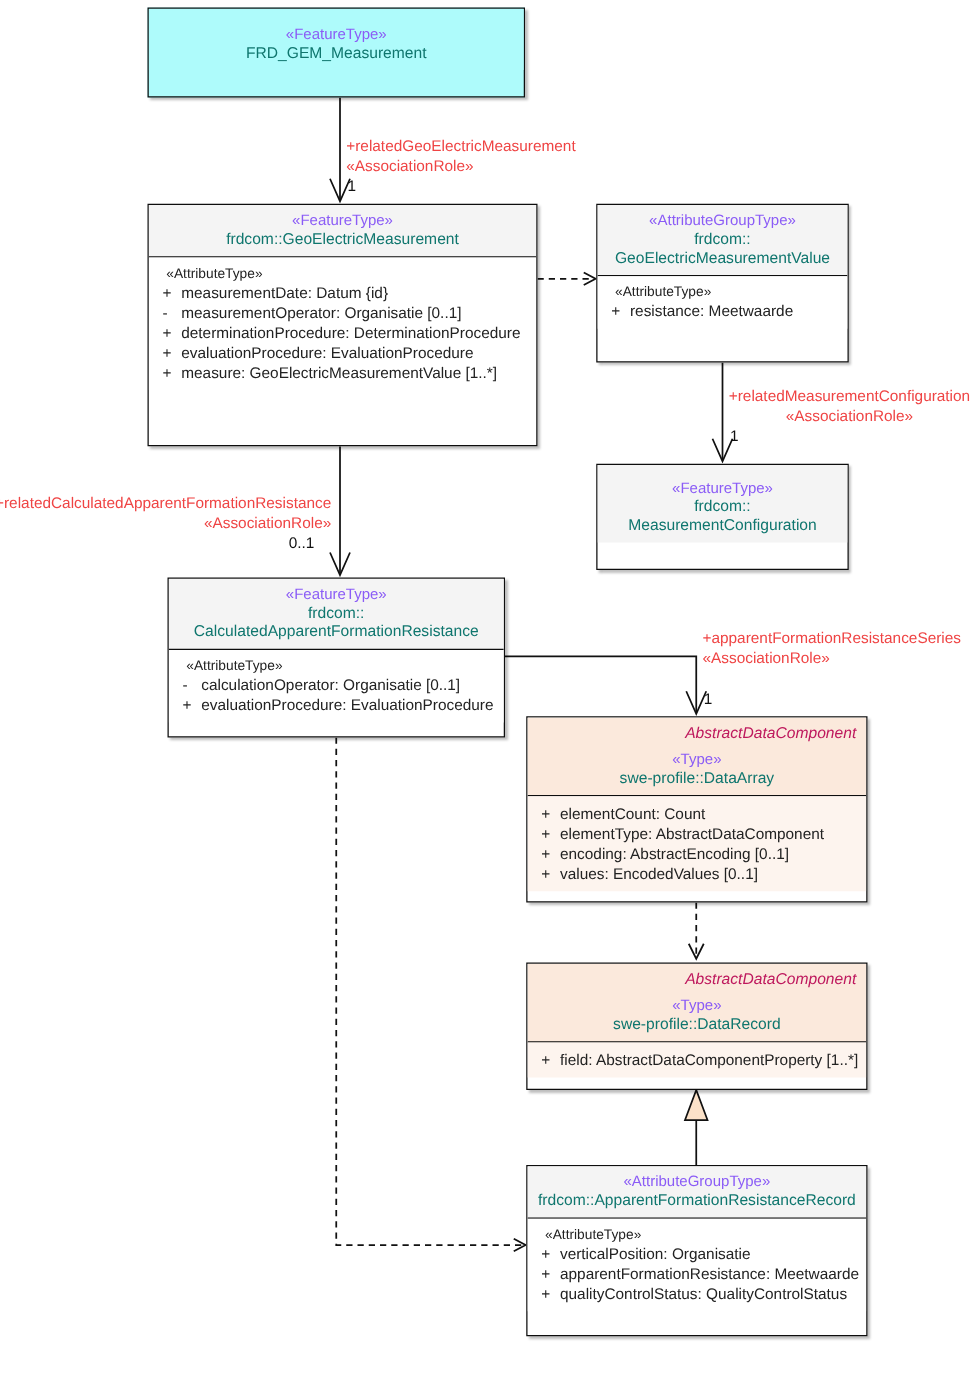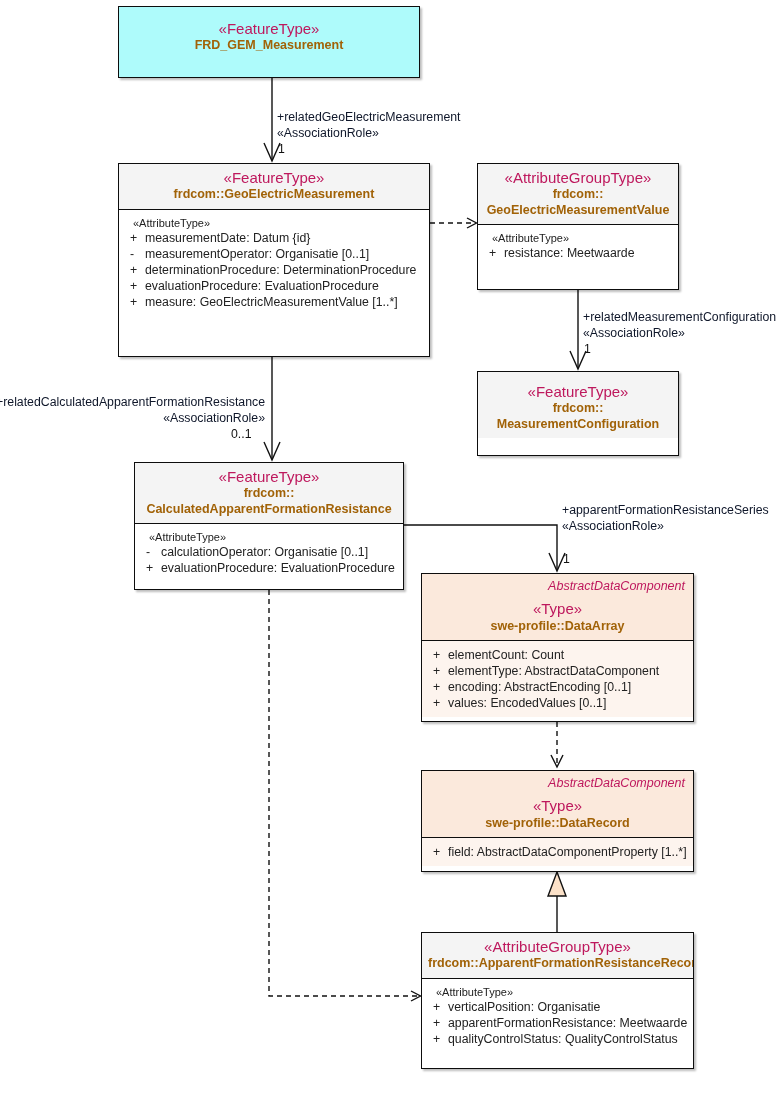--- a/index.html
+++ b/index.html
@@ -39,28 +39,28 @@
     box-sizing: border-box;
     padding: 5px 6px 6px 6px;
     text-align: center;
     line-height: 1.22;
     background: #f4f4f4;
   }
   .uml-class.has-body > .uml-head {
     border-bottom: 1.6px solid #0d0d0d;
   }
   .stereotype {
-    font-size: 15px;
-    color: #be185d;
+    font-size: 12px;
+    color: #8b5cf6;
     display: block;
   }
   .classname {
     font-size: 12.5px;
-    font-weight: bold;
-    color: #a16207;
+    font-weight: normal;
+    color: #0f766e;
     display: block;
   }
   .absname {
     font-size: 12.5px;
     font-style: italic;
     color: #be185d;
     display: block;
     text-align: right;
     padding-right: 2px;
   }
@@ -95,21 +95,21 @@
   
   .theme-cyan { background: #aefbfb; }
   .theme-cyan > .uml-head { background: #aefbfb; }
   
   .theme-peach > .uml-head { background: #fbe9dc; }
   .theme-peach > .uml-body { background: #fdf4ee; }
   
   .edge-label {
     position: absolute;
     font-size: 12.3px;
-    color: #0f172a;
+    color: #ef4444;
     line-height: 1.33;
     white-space: nowrap;
   }
   .edge-label.ralign { text-align: right; }
   .mult {
     position: absolute;
     font-size: 12.3px;
     color: #111111;
     white-space: nowrap;
   }
@@ -167,21 +167,21 @@
       <polyline points="269,590 269,996 420,996" fill="none" stroke="#111111" stroke-width="1.4" stroke-dasharray="5,4" marker-end="url(#openArrow)"></polyline>
     </g>
   </svg>
 
   <div class="edge-label" style="left:277px; top:109px;">
     <div>+relatedGeoElectricMeasurement</div>
     <div>«AssociationRole»</div>
   </div>
   <div class="mult" style="left:278px; top:142px;">1</div>
 
-  <div class="edge-label" style="left:583px; top:309px;">
+  <div class="edge-label" style="left:583px; top:309px;text-align:center;">
     <div>+relatedMeasurementConfiguration</div>
     <div>«AssociationRole»</div>
   </div>
   <div class="mult" style="left:584px; top:342px;">1</div>
 
   <div class="edge-label ralign" style="left:-10px; top:394px; width:275px;">
     <div>+relatedCalculatedApparentFormationResistance</div>
     <div>«AssociationRole»</div>
   </div>
   <div class="mult" style="left:231px; top:427px;">0..1</div>

